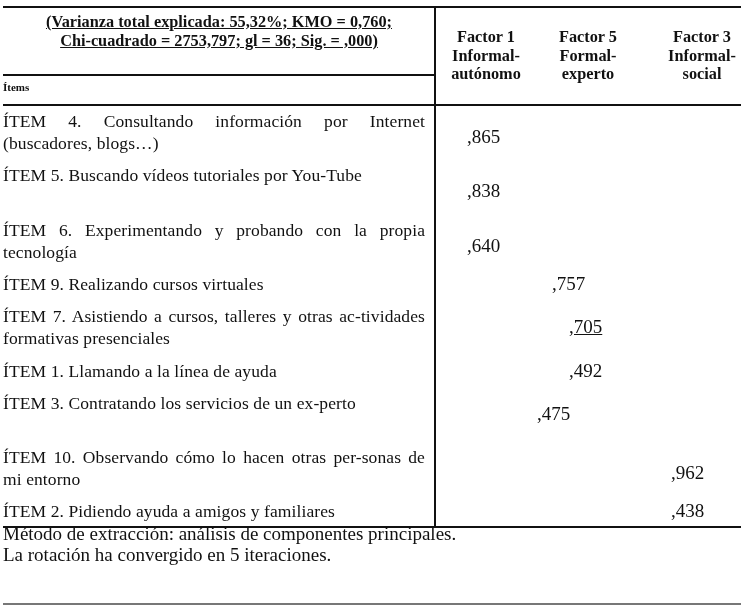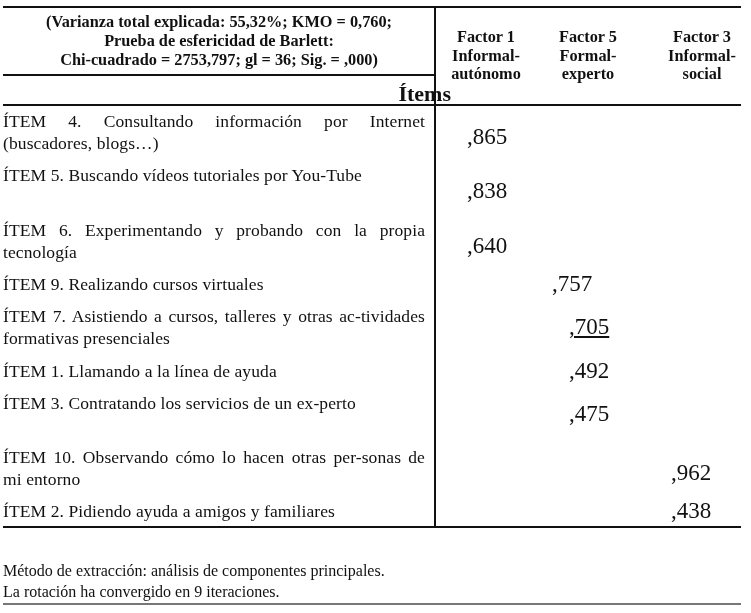--- a/index.html
+++ b/index.html
@@ -3,45 +3,44 @@
 <meta charset="utf-8">
 <style>
   html, body { margin: 0; padding: 0; background: #ffffff; }
   body { width: 751px; height: 613px; position: relative; overflow: hidden;
          font-family: "Liberation Serif", "DejaVu Serif", serif; color: #111; }
   .tbl { position: absolute; left: 3px; top: 6px; width: 738px; }
   .hline { position: absolute; left: 0; height: 2px; background: #111; }
   .vline { position: absolute; width: 1.5px; background: #111; }
   .hdr-stats { position: absolute; left: 0; top: 6px; width: 432px; text-align: center;
                font-weight: bold; font-size: 16.3px; line-height: 19px; }
-  .hdr-items { position: absolute; left: 16px; top: 74px; width: 432px; text-align: right;
-               font-weight: bold; font-size: 22px; }
+  .hdr-items { position: absolute; left: 0; top: 74px; width: 432px; text-align: left;
+               font-weight: bold; font-size: 11px; }
   .fac { position: absolute; top: 22px; text-align: center; font-weight: bold;
          font-size: 16.3px; line-height: 18.5px; }
   .row { position: absolute; left: 0; width: 738px; }
   .item { position: absolute; left: 0; width: 422px; font-size: 17.5px; line-height: 22px;
           text-align: justify; text-align-last: left; letter-spacing: 0.1px; }
-  .val { position: absolute; font-size: 23px; line-height: 22px; }
-  .notes { position: absolute; left: 3px; top: 560px; font-size: 16px; line-height: 21.3px; }
+  .val { position: absolute; font-size: 19px; line-height: 22px; }
+  .notes { position: absolute; left: 3px; top: 523px; font-size: 19px; line-height: 21.3px; }
   .rule-gray { position: absolute; left: 3px; top: 603px; width: 738px; height: 2px; background: #777; }
 </style>
 </head>
 <body>
 
 <div class="tbl">
 
   <div class="hline" style="top:0;width:738px;"></div>
   <div class="hline" style="top:68px;width:432px;height:1.5px;"></div>
   <div class="hline" style="top:98px;width:738px;height:1.5px;"></div>
   <div class="hline" style="top:520px;width:738px;"></div>
   <div class="vline" style="left:431px;top:0;height:521px;"></div>
 
-  <div class="hdr-stats" style="top:6px;">
+  <div class="hdr-stats" style="top:6px;text-decoration:underline;">
     <div>(Varianza total explicada: 55,32%; KMO = 0,760;</div>
-    <div>Prueba de esfericidad de Barlett:</div>
     <div>Chi-cuadrado = 2753,797; gl = 36; Sig. = ,000)</div>
   </div>
   <div class="hdr-items" style="top:75px;">Ítems</div>
 
   <div class="fac" style="left:440px;width:86px;text-align:center;">
     <div>Factor 1</div>
     <div>Informal-</div>
     <div>autónomo</div>
   </div>
   <div class="fac" style="left:545px;width:80px;">
@@ -74,29 +73,29 @@
   <div class="row" style="top:299px;">
     <div class="item">ÍTEM 7. Asistiendo a cursos, talleres y otras ac-tividades formativas presenciales</div>
     <div class="val" style="left:566px;top:11px;text-decoration:underline;">,705</div>
   </div>
   <div class="row" style="top:354px;">
     <div class="item">ÍTEM 1. Llamando a la línea de ayuda</div>
     <div class="val" style="left:566px;top:0px;">,492</div>
   </div>
   <div class="row" style="top:386px;">
     <div class="item">ÍTEM 3. Contratando los servicios de un ex-perto</div>
-    <div class="val" style="left:566px;top:11px;">,475</div>
+    <div class="val" style="left:534px;top:11px;">,475</div>
   </div>
   <div class="row" style="top:440px;">
     <div class="item">ÍTEM 10. Observando cómo lo hacen otras per-sonas de mi entorno</div>
     <div class="val" style="left:668px;top:16px;">,962</div>
   </div>
   <div class="row" style="top:494px;">
     <div class="item">ÍTEM 2. Pidiendo ayuda a amigos y familiares</div>
     <div class="val" style="left:668px;top:0px;">,438</div>
   </div>
 </div>
 
 <div class="notes">
   <div>Método de extracción: análisis de componentes principales.</div>
-  <div>La rotación ha convergido en 9 iteraciones.</div>
+  <div>La rotación ha convergido en 5 iteraciones.</div>
 </div>
 <div class="rule-gray"></div>
 
 </body></html>

